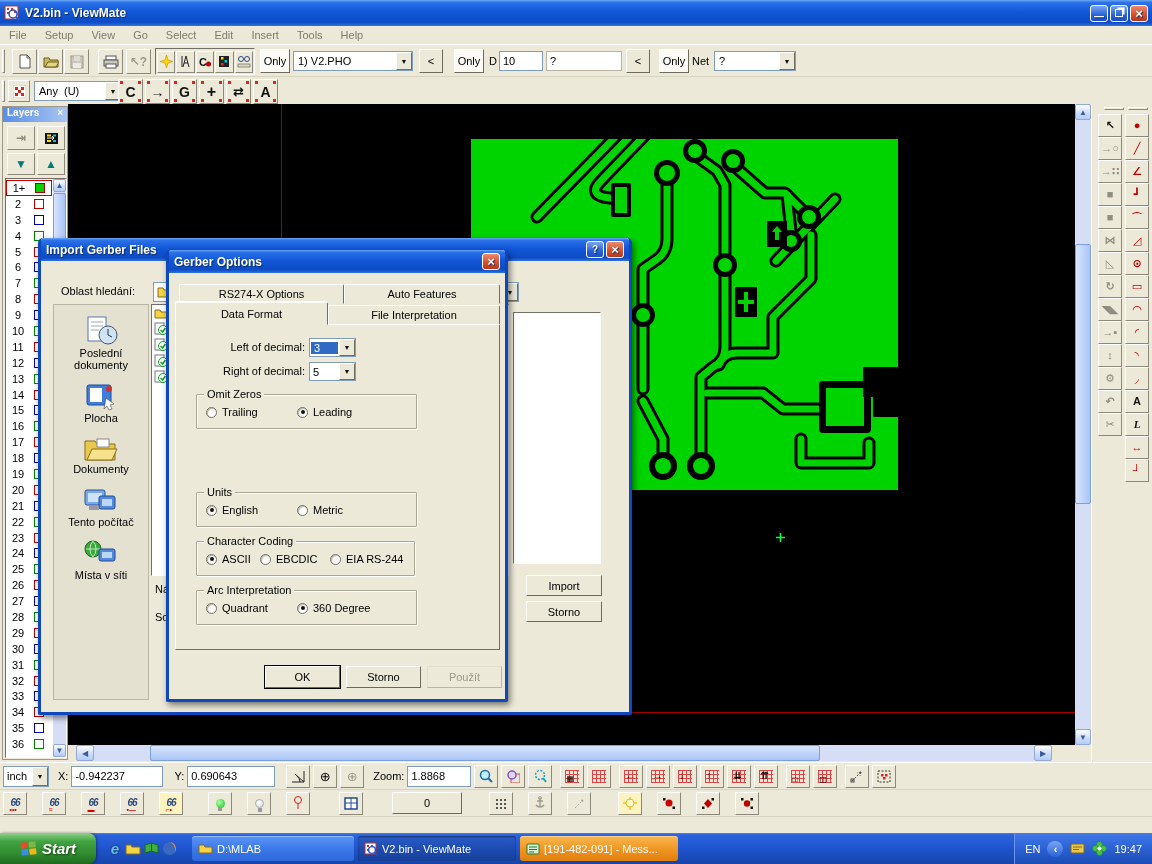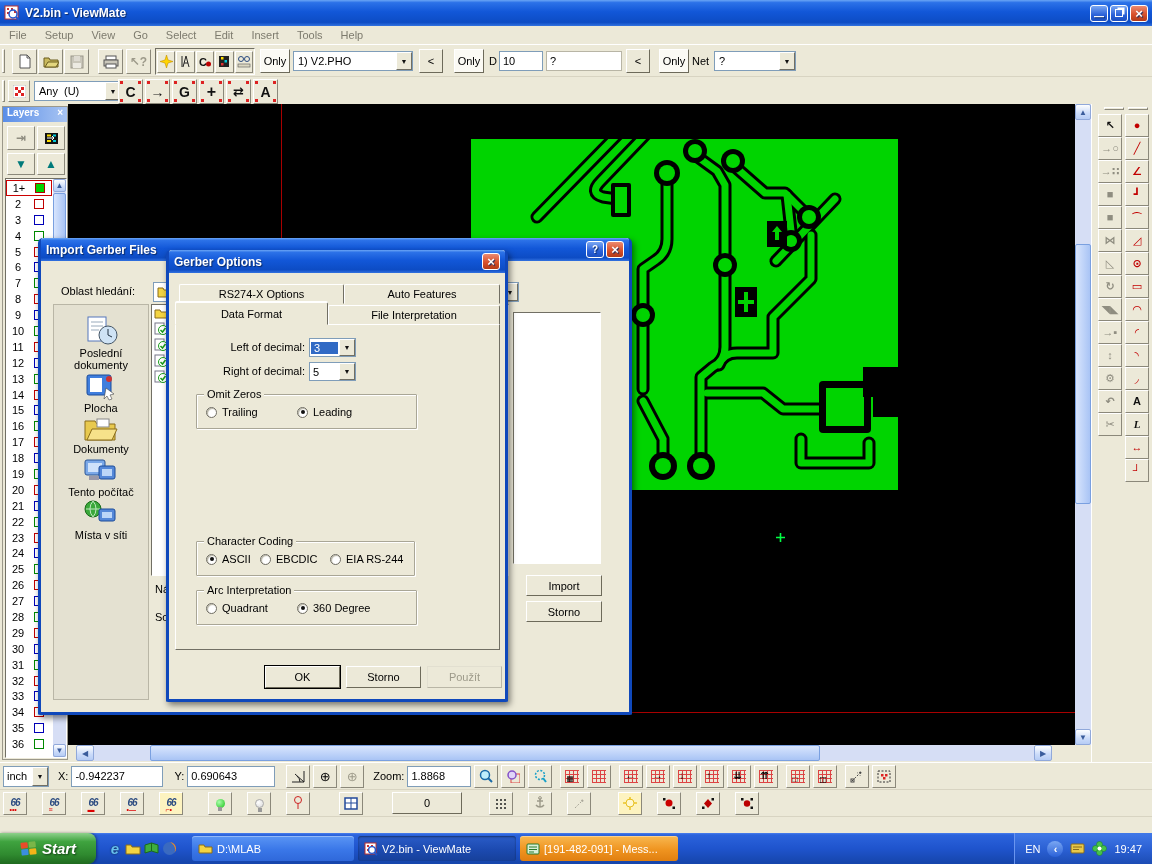--- a/index.html
+++ b/index.html
@@ -655,31 +655,31 @@
         <svg width="15" height="12">
           <path d="M1 2 h5 l1 2 h7 v7 h-13 z" fill="#f4d442" stroke="#8a6d1a"></path>
         </svg>
       </span>
     <span style="flex:1"></span>
     <span class="combo-arrow">
         <span class="darr">▼</span>
       </span>
   </div>
 
-  <div class="abs" style="left:12px;top:66px;width:96px;height:396px;background:#e4e1d1;border:1px solid #b9b6a6;display:flex;flex-direction:column;align-items:center;padding-top:10px;gap:1px">
+  <div class="abs" style="left:12px;top:66px;width:96px;height:396px;background:#e4e1d1;border:1px solid #b9b6a6;display:flex;flex-direction:column;align-items:center;padding-top:10px;gap:11px">
     <div style="text-align:center">
       <svg width="34" height="32" style="margin:0 auto">
           <rect x="4" y="2" width="18" height="24" fill="#fff" stroke="#5577bb"></rect>
           <path d="M7 7 h12 M7 11 h12 M7 15 h8" stroke="#9ab"></path>
           <circle cx="24" cy="20" r="9" fill="#cfe3f5" stroke="#456"></circle>
           <path d="M24 14 v6 l4 2" stroke="#234" fill="none"></path>
         </svg>
       <div style="font-size:11px">Poslední dokumenty</div>
     </div>
-    <div style="text-align:left">
+    <div style="text-align:center">
       <svg width="34" height="30" style="margin:0 auto">
           <rect x="3" y="3" width="24" height="20" rx="2" fill="#3f7ede" stroke="#1c4c9a"></rect>
           <rect x="6" y="6" width="12" height="14" fill="#fff"></rect>
           <path d="M22 16 l8 6 l-4 1 l2 4 l-3 1 l-2 -4 l-3 3 z" fill="#fff" stroke="#444" stroke-width=".6"></path>
           <circle cx="25" cy="7" r="3" fill="#c33"></circle>
         </svg>
       <div style="font-size:11px">Plocha</div>
     </div>
     <div style="text-align:center">
       <svg width="36" height="28" style="margin:0 auto">
@@ -804,20 +804,31 @@
         <span class="radio"></span>
         <span>Trailing</span>
       </span>
     <span class="ritem" style="left:100px;top:11px">
         <span class="radio sel"></span>
         <span>Leading</span>
       </span>
   </div>
 
 
+  <div class="groupbox" style="left:27px;top:242px;width:221px;height:35px;z-index:4">
+    <span class="legend">Units</span>
+    <span class="ritem" style="left:9px;top:11px">
+        <span class="radio sel"></span>
+        <span>English</span>
+      </span>
+    <span class="ritem" style="left:100px;top:11px">
+        <span class="radio"></span>
+        <span>Metric</span>
+      </span>
+  </div>
 
   <div class="groupbox" style="left:27px;top:291px;width:219px;height:35px;z-index:4">
     <span class="legend">Character Coding</span>
     <span class="ritem" style="left:9px;top:11px">
         <span class="radio sel"></span>
         <span>ASCII</span>
       </span>
     <span class="ritem" style="left:63px;top:11px">
         <span class="radio"></span>
         <span>EBCDIC</span>

